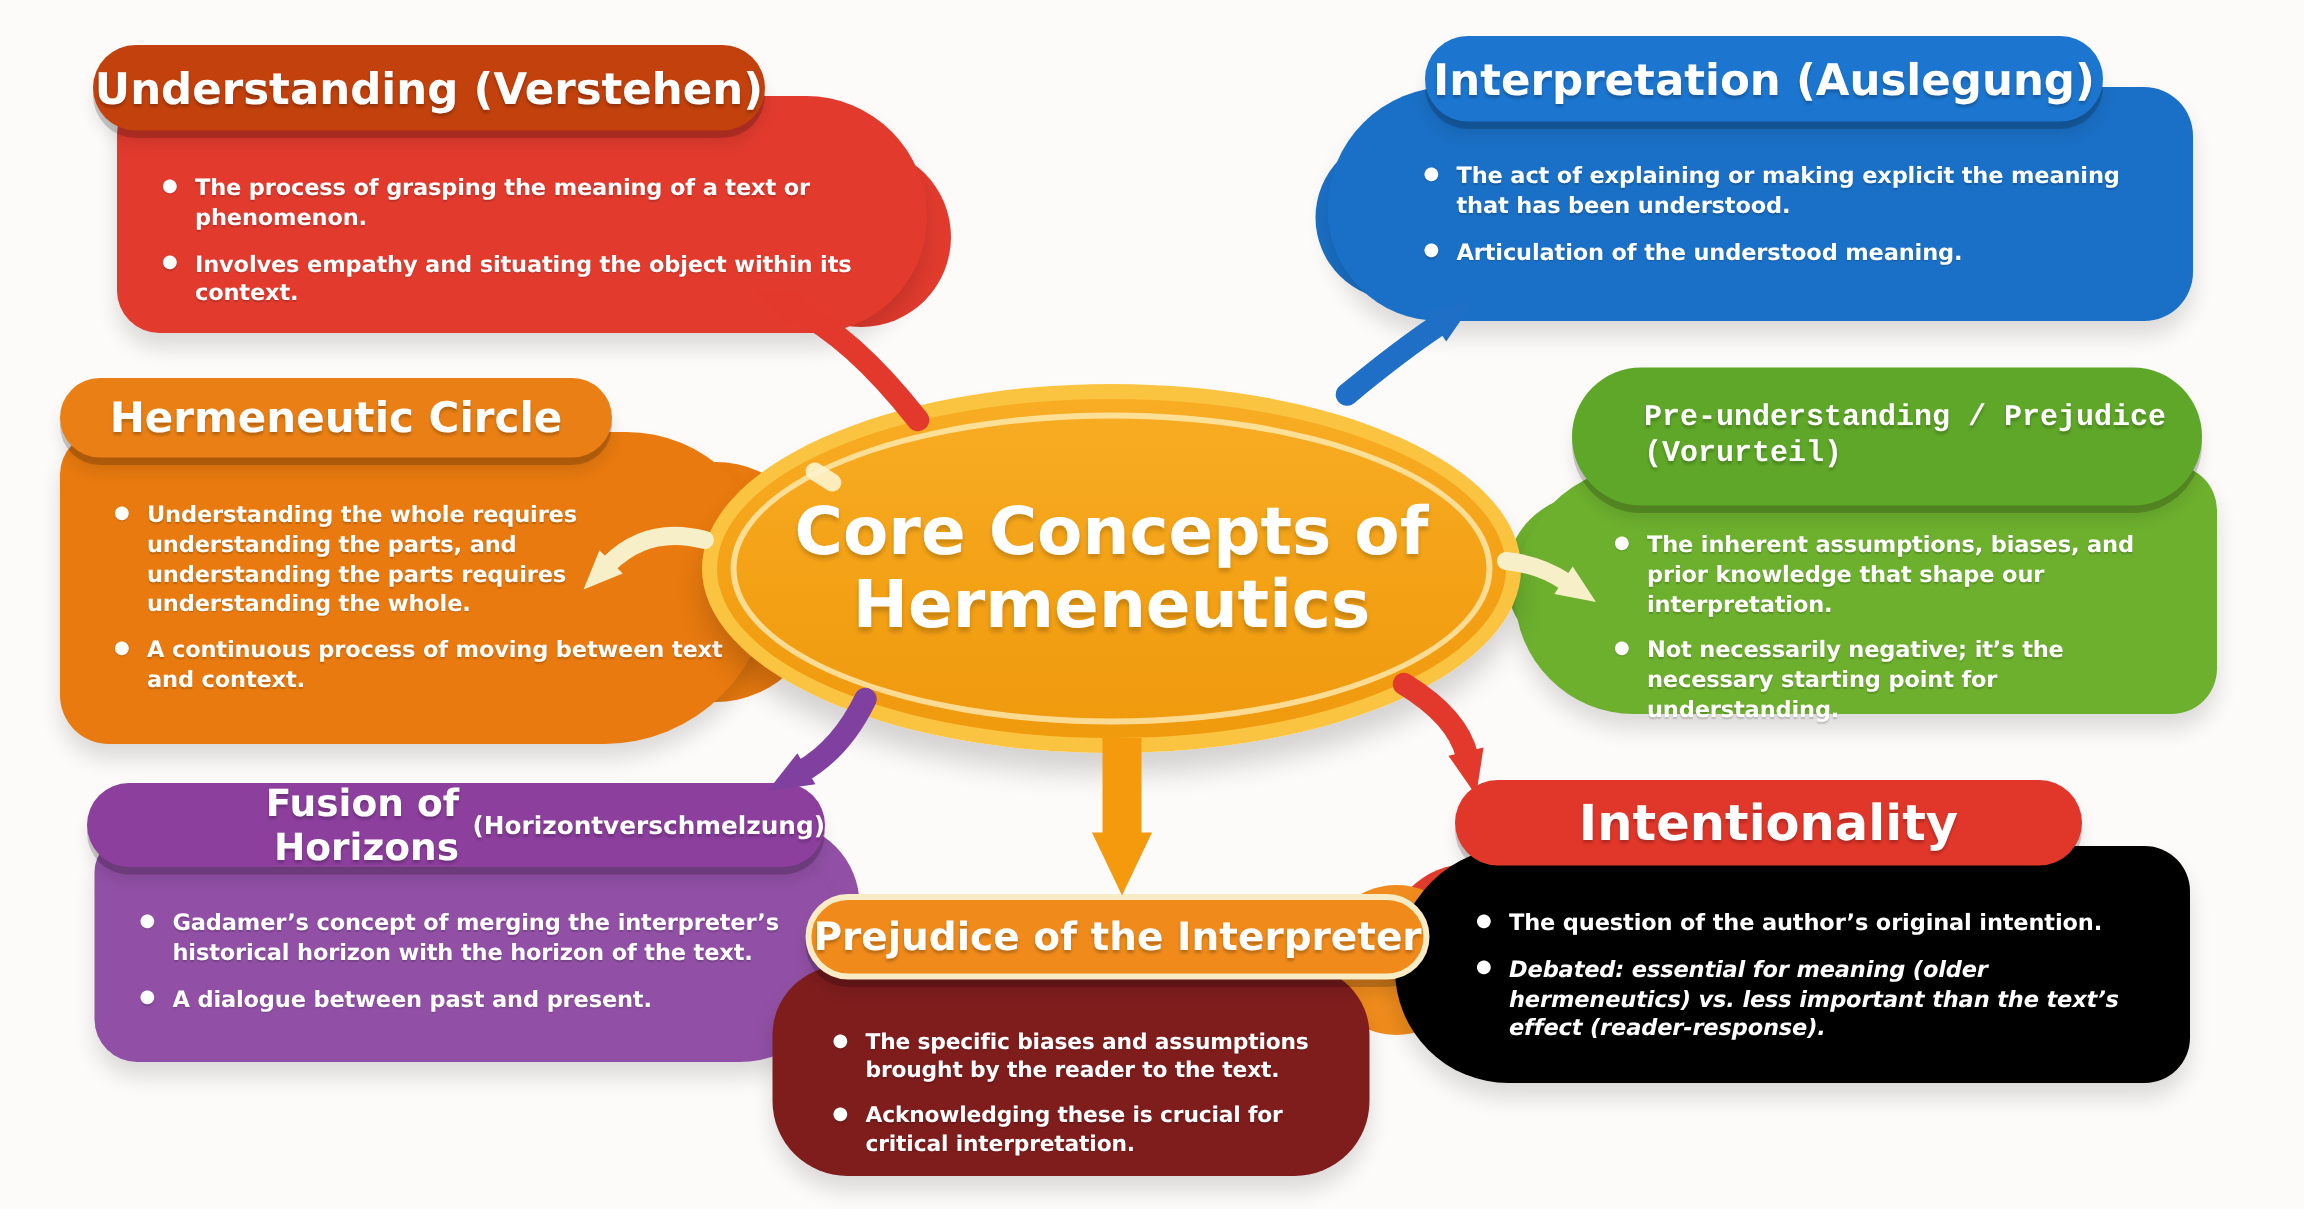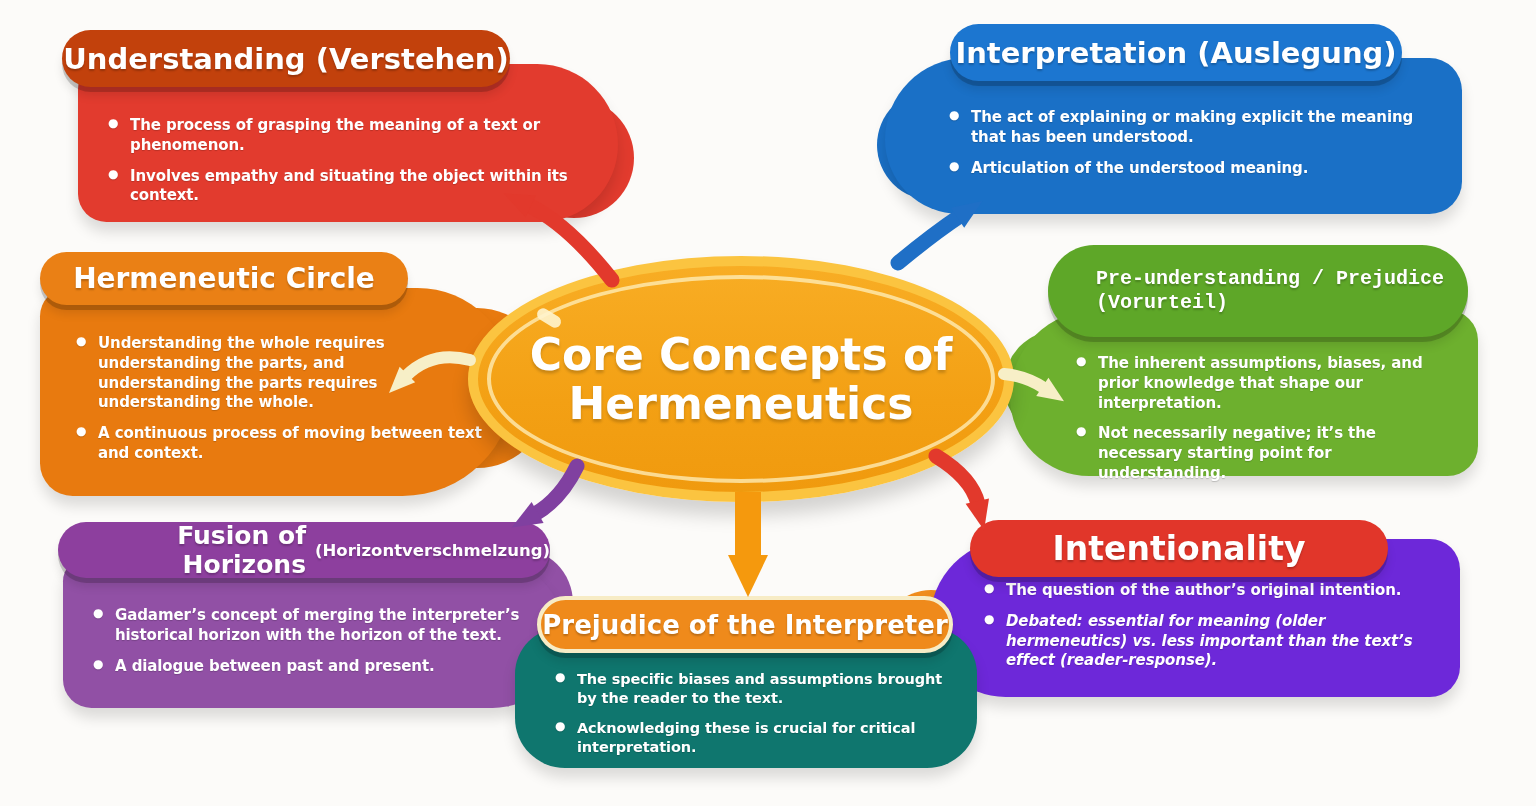--- a/index.html
+++ b/index.html
@@ -65,29 +65,29 @@
   .n-fus .pill{left:3px;top:4px;width:492px;height:56px;background:#8d3f9e;gap:9px;text-align:right;}
   .n-fus .pill .t-main{font-size:25px;}
   .n-fus .pill .t-sub{font-size:16.5px;}
   .n-fus .body{left:8px;top:40px;width:502px;height:150px;background:#9150a5;
     border-radius:36px 120px 112px 44px;padding:48px 14px 0 28px;box-sizing:border-box;}
   .n-fus .tail{width:110px;height:110px;right:-6px;top:30px;background:#9150a5;}
 
   
   .n-itl{left:930px;top:516px;width:532px;height:200px;}
   .n-itl .pill{left:40px;top:4px;width:418px;height:57px;font-size:33px;background:#e1362a;}
-  .n-itl .body{left:0;top:23px;width:530px;height:158px;background:#6d28d9;
+  .n-itl .body{left:0;top:48px;width:530px;height:158px;background:#000000;
     border-radius:120px 44px 44px 110px;padding:42px 16px 0 52px;box-sizing:border-box;}
   .n-itl .tail{width:110px;height:110px;left:-6px;top:60px;background:#e23b2e;}
 
   
   .n-prj{left:515px;top:596px;width:462px;height:184px;}
   .n-prj .pill{left:22px;top:0;width:416px;height:57px;font-size:26px;background:#ef8a1b;
     border:4px solid #f7ecc6;box-sizing:border-box;}
-  .n-prj .body{left:0;top:32px;width:462px;height:140px;background:#0f766e;
+  .n-prj .body{left:0;top:48px;width:398px;height:140px;background:#7f1d1d;
     border-radius:46px 46px 50px 50px;padding:42px 12px 0 38px;box-sizing:border-box;}
   .n-prj .body li{font-size:14.5px;}
   .n-prj .tail{width:100px;height:100px;right:-4px;top:-6px;background:#ef8c1d;}
 
   
   .center-ellipse{
     position:absolute;left:468px;top:256px;width:546px;height:246px;z-index:4;
     border-radius:50%;
     background:linear-gradient(180deg,#f8ad24 0%,#f3a014 60%,#f09a0e 100%);
     border:10px solid #fbc440;box-sizing:border-box;

